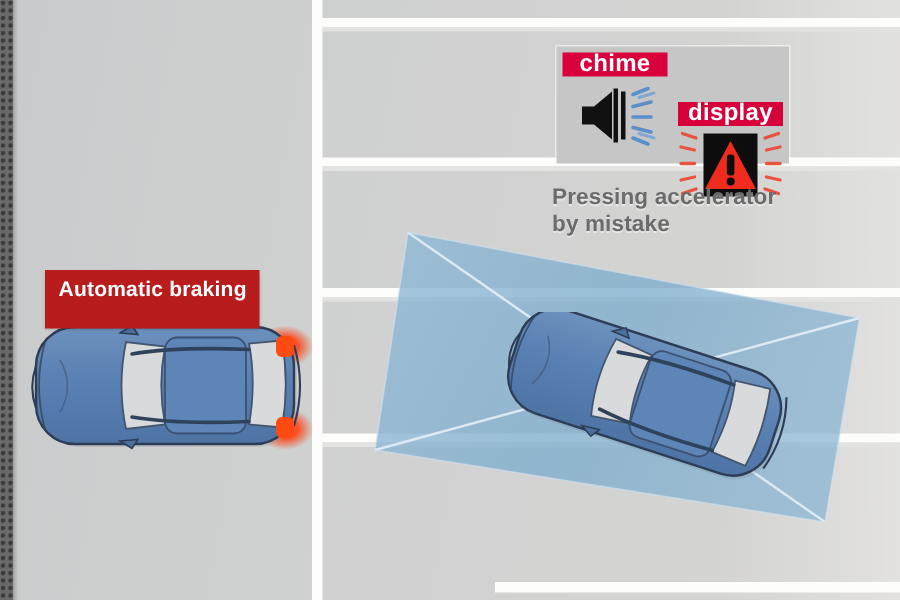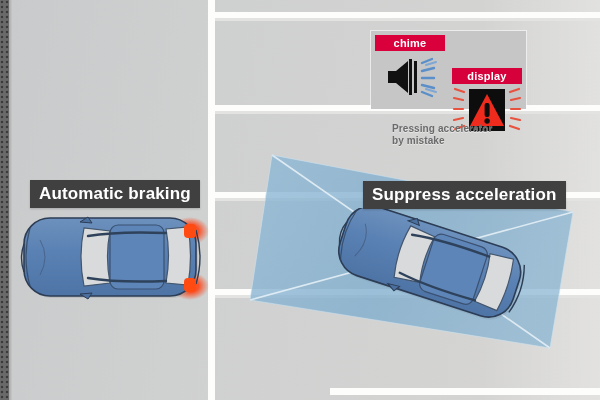--- a/index.html
+++ b/index.html
@@ -63,44 +63,43 @@
     background:#c6c6c6;
     box-shadow:0 0 0 1px rgba(255,255,255,.55);
   }
   .hud-col{
     position:absolute;top:4px;width:70px;height:70px;
   }
   .hud-col.a{left:4px;}
   .hud-col.b{left:81px;}
   .hud-cap{
     width:100%;height:16px;background:#d9003c;
-    color:#ffffff;font-size:11px;font-weight:700;
+    color:#ffffff;font-size:16px;font-weight:700;
     display:flex;align-items:center;justify-content:center;
     letter-spacing:.2px;line-height:1;
   }
   .hud-cap.b{background:#d6003a;margin-top:33px;}
   .hud-art{position:relative;width:100%;height:52px;}
 
   
   .callout{
-    position:absolute;background:#404040;color:#fff;
-    font-size:17px;font-weight:700;letter-spacing:.15px;
-    padding:5px 9px 6px 9px;white-space:nowrap;line-height:1;
+    position:absolute;background:#b91c1c;color:#fff;
+    font-size:14px;font-weight:700;letter-spacing:.15px;
+    padding:5px 9px 20px 9px;white-space:nowrap;line-height:1;
     box-shadow:0 1px 2px rgba(0,0,0,.18);
   }
   #callout-braking{left:30px;top:180px;}
   #callout-suppress{left:363px;top:181px;}
 
   
   .caption{
     position:absolute;left:368px;top:123px;
-    color:#6b6b6b;font-size:10px;font-weight:600;
+    color:#6b6b6b;font-size:15px;font-weight:600;
     line-height:1.22;white-space:pre-line;letter-spacing:.1px;
     text-shadow:0 1px 0 rgba(255,255,255,.45);
-    margin-left:24px;
   }
 </style>
 </head>
 <body>
 
 <div id="stage">
 
   <div class="ground"></div>
 
   <div class="curb"></div>
@@ -272,15 +271,14 @@
         </svg>
       </div>
     </div>
   </div>
 
   <div class="caption">Pressing accelerator
 by mistake</div>
 
   <div class="callout" id="callout-braking">Automatic braking</div>
 
-  <div class="callout" id="callout-suppress">Suppress acceleration</div>
 
 </div>
 
 </body></html>

